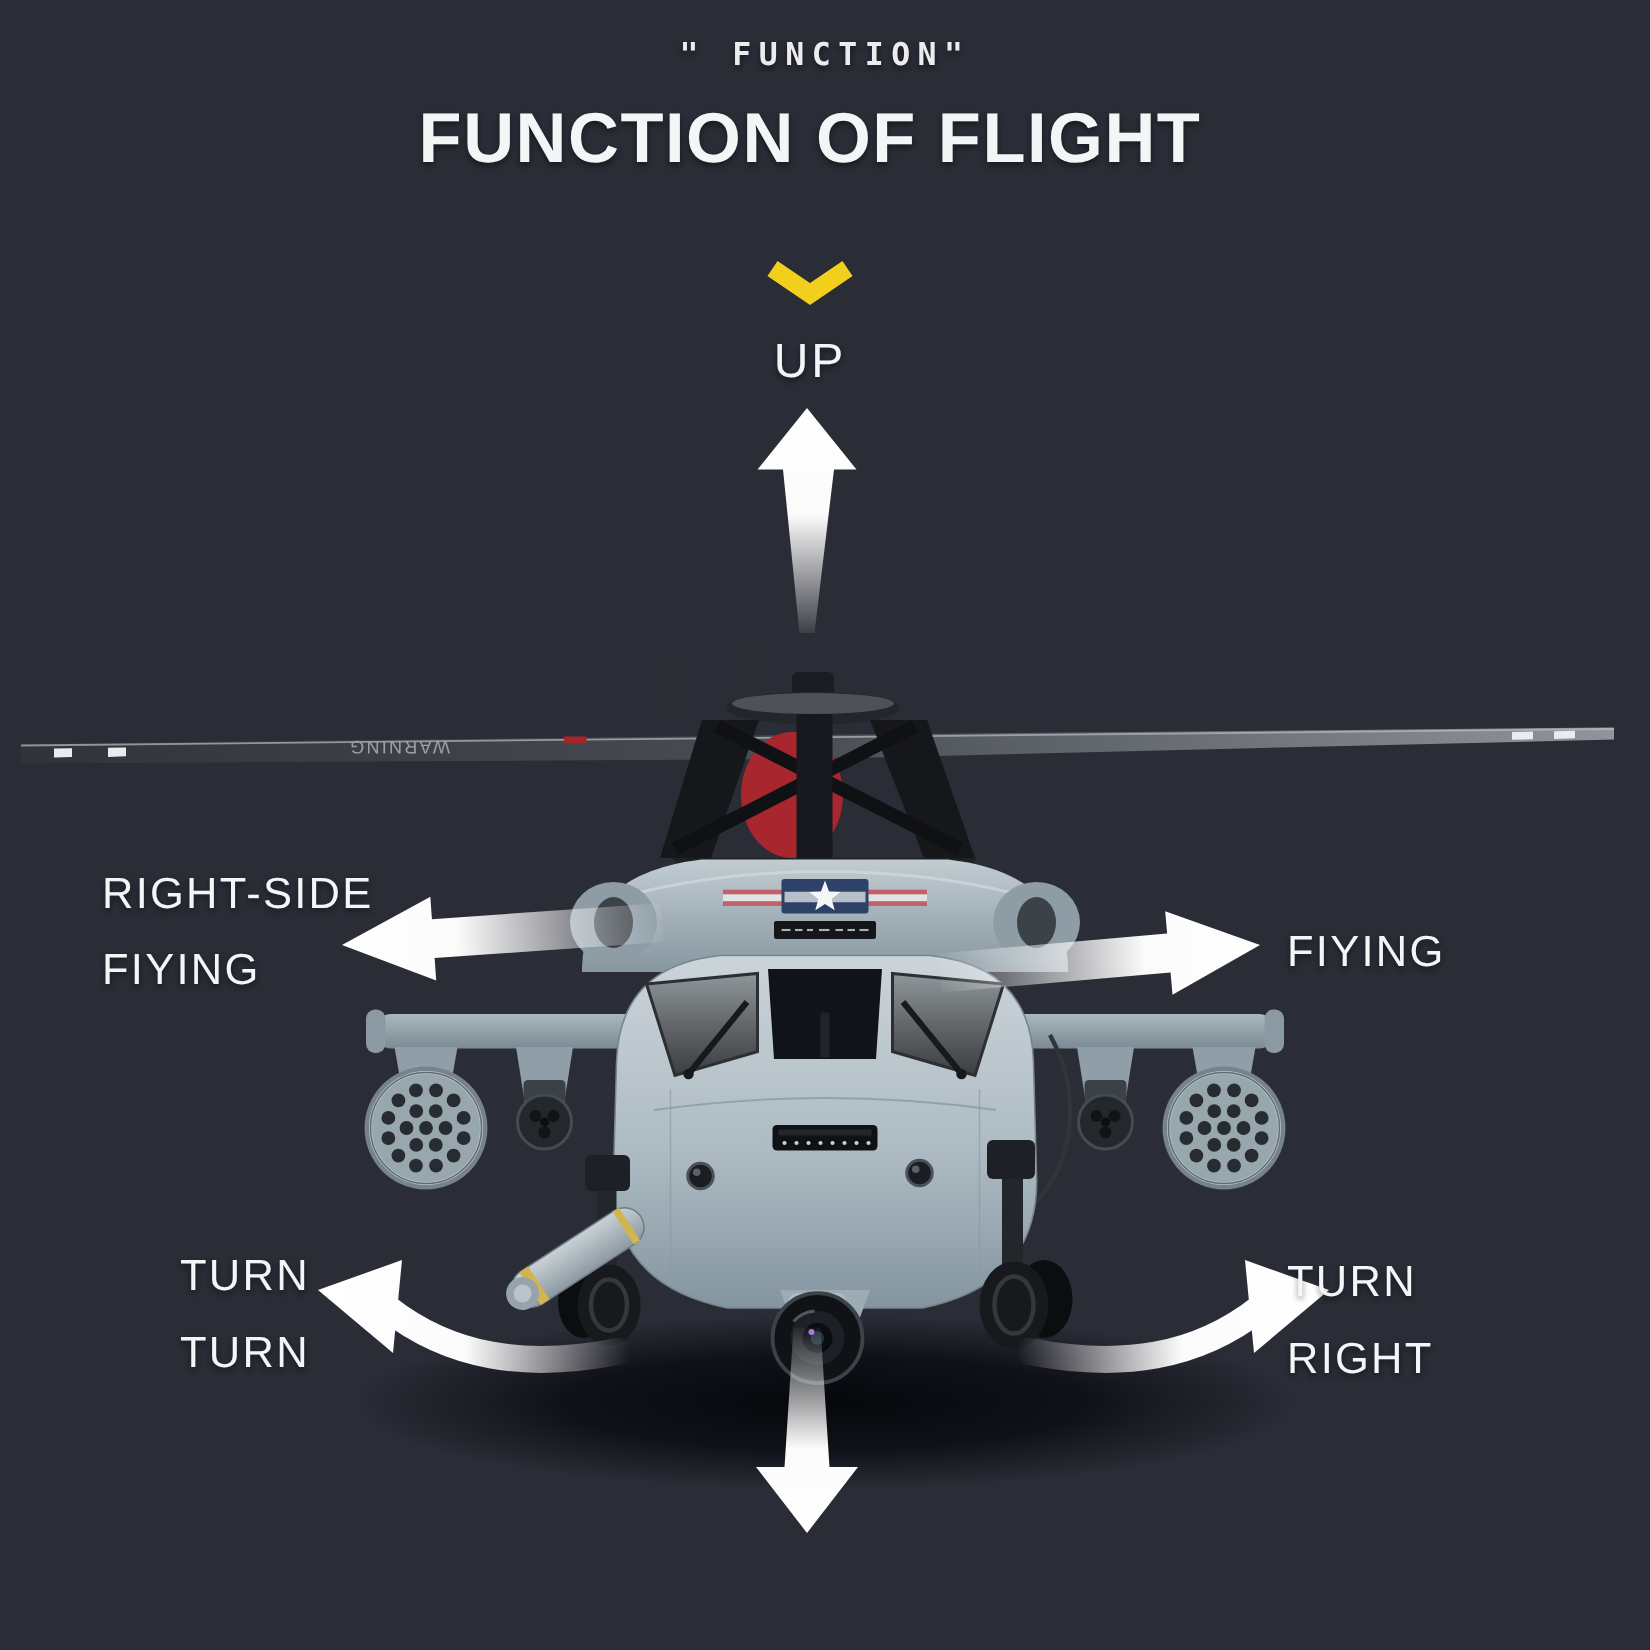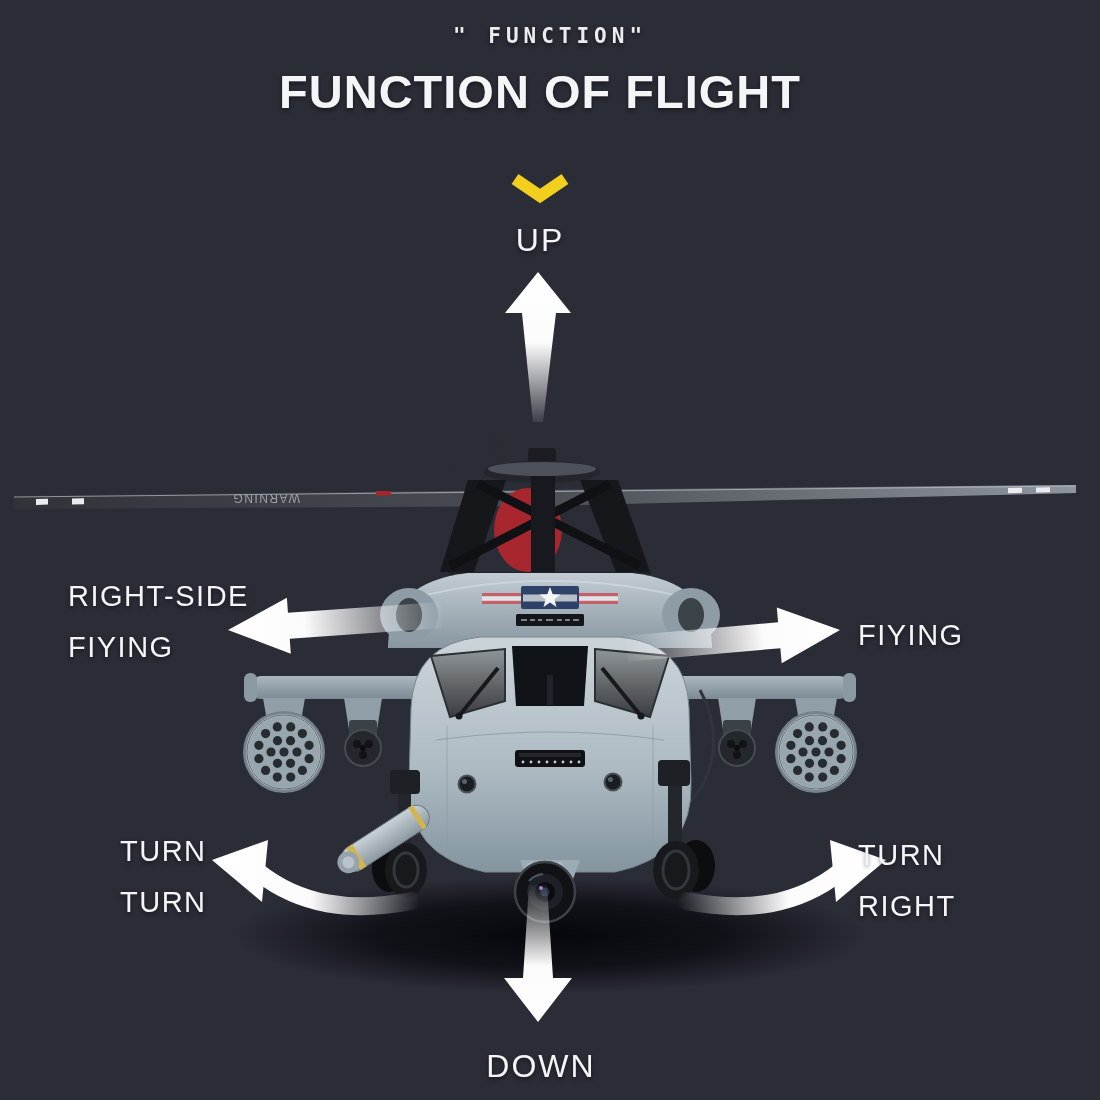--- a/index.html
+++ b/index.html
@@ -299,21 +299,20 @@
     <g transform="translate(1098,0) scale(-1,1)">
       <path d="M258,872 C300,905 350,913 412,901" stroke="url(#gTurnL)" stroke-width="18" fill="none" stroke-linecap="round"></path>
       <polygon points="212,860 268,840 262,902" fill="url(#gTurnL)"></polygon>
     </g>
   </svg>
 
   <div class="txt tagline">" FUNCTION"</div>
   <div class="txt title">FUNCTION OF FLIGHT</div>
 
   <div class="txt dir up-label">UP</div>
-  <div class="txt dir down-label">DOWN</div>
 
   <div class="txt two-line rs-block">
     <div>RIGHT-SIDE</div>
     <div>FIYING</div>
   </div>
 
   <div class="txt two-line ls-block">
     <div>FIYING</div>
   </div>
 

